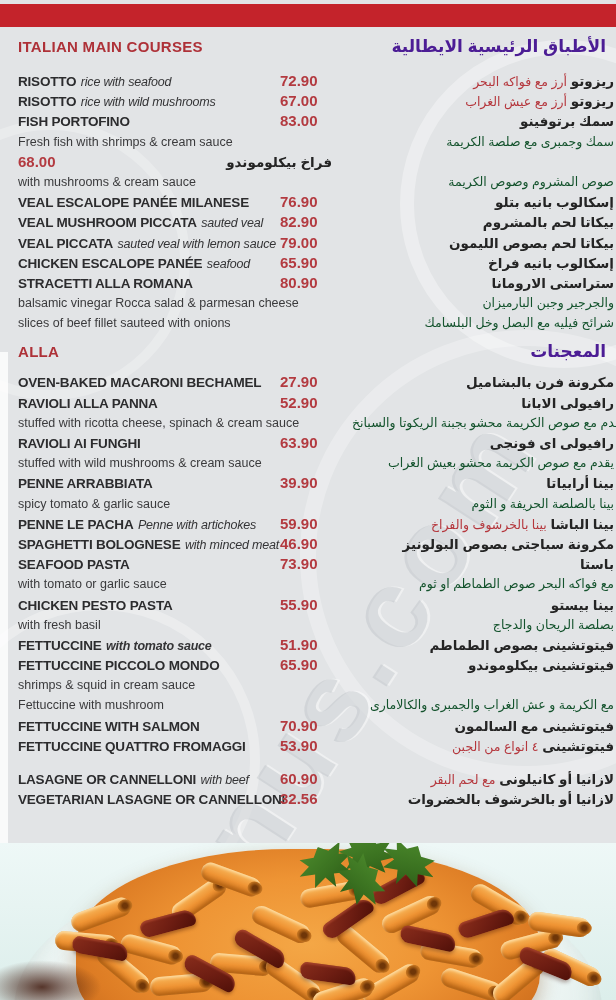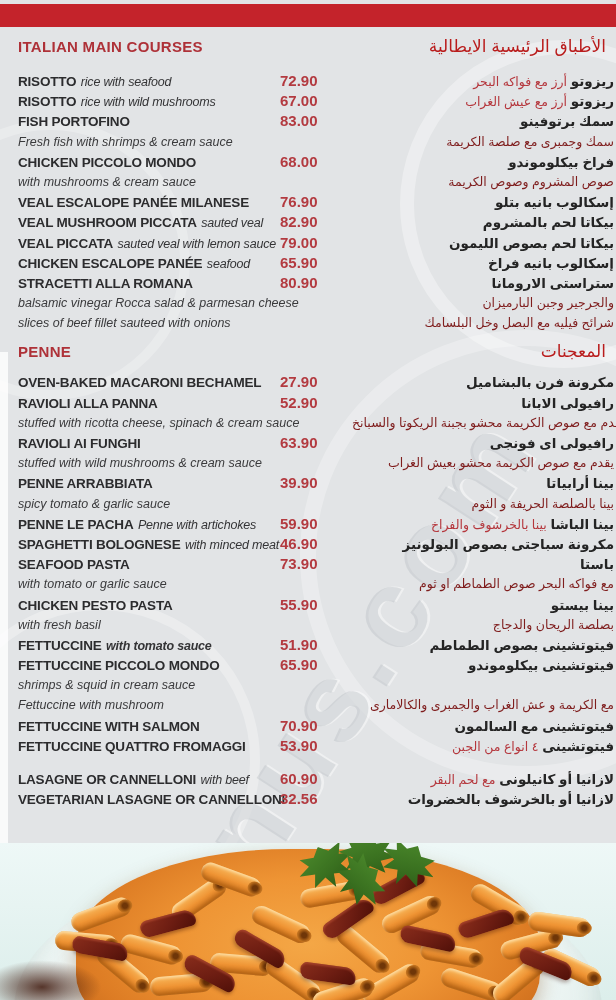--- a/index.html
+++ b/index.html
@@ -13,34 +13,34 @@
   .s3{width:260px;height:260px;left:-90px;top:120px;border-color:rgba(255,255,255,0.25);}
   .s4{width:300px;height:300px;left:-60px;top:600px;border-color:rgba(255,255,255,0.3);}
   .watermark{position:absolute;left:18px;top:1065px;font-size:112px;font-weight:bold;
              color:rgba(178,183,189,0.35);text-shadow:2px 2px 0 rgba(255,255,255,0.45);
              transform:rotate(-57deg);transform-origin:0 0;letter-spacing:8px;white-space:nowrap;pointer-events:none;}
   .left-strip{position:absolute;left:0;top:352px;width:8px;height:492px;background:rgba(255,255,255,0.8);}
 
   .content{position:absolute;left:0;top:27px;width:616px;padding:0;}
   .sec-head{display:flex;justify-content:space-between;align-items:baseline;padding:0 10px 0 18px;}
   .sec-title-en{color:#ae3138;font-weight:bold;font-size:15px;letter-spacing:0.3px;}
-  .sec-title-ar{color:#b91c1c;font-weight:normal;font-size:17px;direction:rtl;}
+  .sec-title-ar{color:#4c1d95;font-weight:bold;font-size:17px;direction:rtl;}
   .rows{display:block;}
   .row{display:grid;grid-template-columns:262px 52px 1fr;align-items:baseline;
        padding:0 2px 0 18px;height:20.2px;line-height:20.2px;}
   .row.descrow{grid-template-columns:314px 0 1fr;}
   .nm{font-weight:bold;font-size:13.5px;color:#2c2c2e;letter-spacing:-0.2px;white-space:nowrap;}
   .sub{font-weight:normal;font-style:italic;font-size:12.5px;color:#343436;letter-spacing:-0.2px;}
   .sub.boldsub{font-weight:bold;}
   .price{color:#b33a40;font-weight:bold;font-size:15px;white-space:nowrap;}
   .ar{text-align:right;direction:rtl;font-size:13.5px;color:#242424;white-space:nowrap;margin-left:20px;}
   .arnm{color:#242424;font-weight:bold;}
   .arsub{color:#b5373d;font-size:12.5px;}
-  .desc-en{font-style:italic;font-size:12.5px;color:#3a3a3c;white-space:nowrap;}
-  .desc-ar{color:#7f1d1d;font-size:12.5px;}
+  .desc-en{font-size:12.5px;color:#3a3a3c;white-space:nowrap;}
+  .desc-ar{color:#14532d;font-size:12.5px;}
   .gap{height:13px;}
   .spacer-lg{height:9px;}
   .spacer-md{height:10px;}
 
   
   .photo{position:absolute;left:0;bottom:0;width:616px;height:157px;overflow:hidden;
          background:linear-gradient(180deg,#eef8f7 0%,#e7f4f2 40%,#dceeeb 100%);}
   .plate{position:absolute;left:14px;top:16px;width:588px;height:300px;border-radius:50%;
          background:radial-gradient(ellipse at 50% 30%,#fdfffe 0%,#f3f9f8 50%,#e3efec 75%,#cfe4e0 100%);
          box-shadow:inset 0 -14px 28px rgba(140,175,170,0.35);}
@@ -95,21 +95,20 @@
           <span><span class="nm">FISH PORTOFINO</span></span>
           <span class="price">83.00</span>
           <span class="ar"><span class="arnm">سمك برتوفينو</span></span>
         </div>
         <div class="row descrow">
           <span class="desc-en">Fresh fish with shrimps &amp; cream sauce</span>
           <span></span>
           <span class="ar desc-ar">سمك وجمبرى مع صلصة الكريمة</span>
         </div>
         <div class="row">
-          <span><span class="nm">CHICKEN PICCOLO MONDO</span></span>
           <span class="price">68.00</span>
           <span class="ar"><span class="arnm">فراخ بيكلوموندو</span></span>
         </div>
         <div class="row descrow">
           <span class="desc-en">with mushrooms &amp; cream sauce</span>
           <span></span>
           <span class="ar desc-ar">صوص المشروم وصوص الكريمة</span>
         </div>
         <div class="row">
           <span><span class="nm">VEAL ESCALOPE PANÉE MILANESE</span></span>
@@ -143,21 +142,21 @@
         </div>
         <div class="row descrow">
           <span class="desc-en">slices of beef fillet sauteed with onions</span>
           <span></span>
           <span class="ar desc-ar">شرائح فيليه مع البصل وخل البلسامك</span>
         </div>
       </div>
 
     <div style="height:8px"></div>
     <div class="sec-head">
-      <span class="sec-title-en">PENNE</span>
+      <span class="sec-title-en">ALLA</span>
       <span class="sec-title-ar">المعجنات</span>
     </div>
     <div class="spacer-md"></div>
     <div class="rows">
         <div class="row">
           <span><span class="nm">OVEN-BAKED MACARONI BECHAMEL</span></span>
           <span class="price">27.90</span>
           <span class="ar"><span class="arnm">مكرونة فرن بالبشاميل</span></span>
         </div>
         <div class="row">

